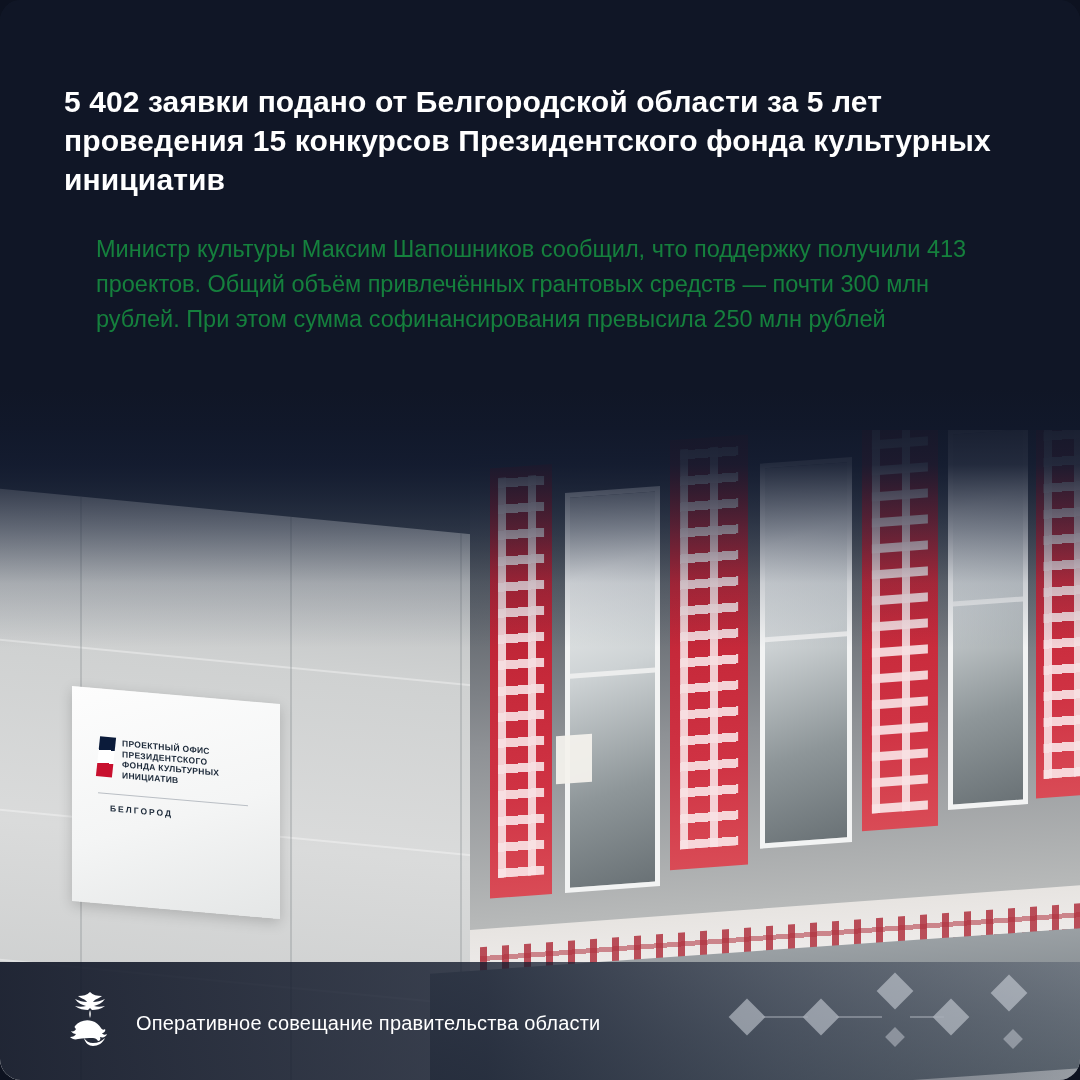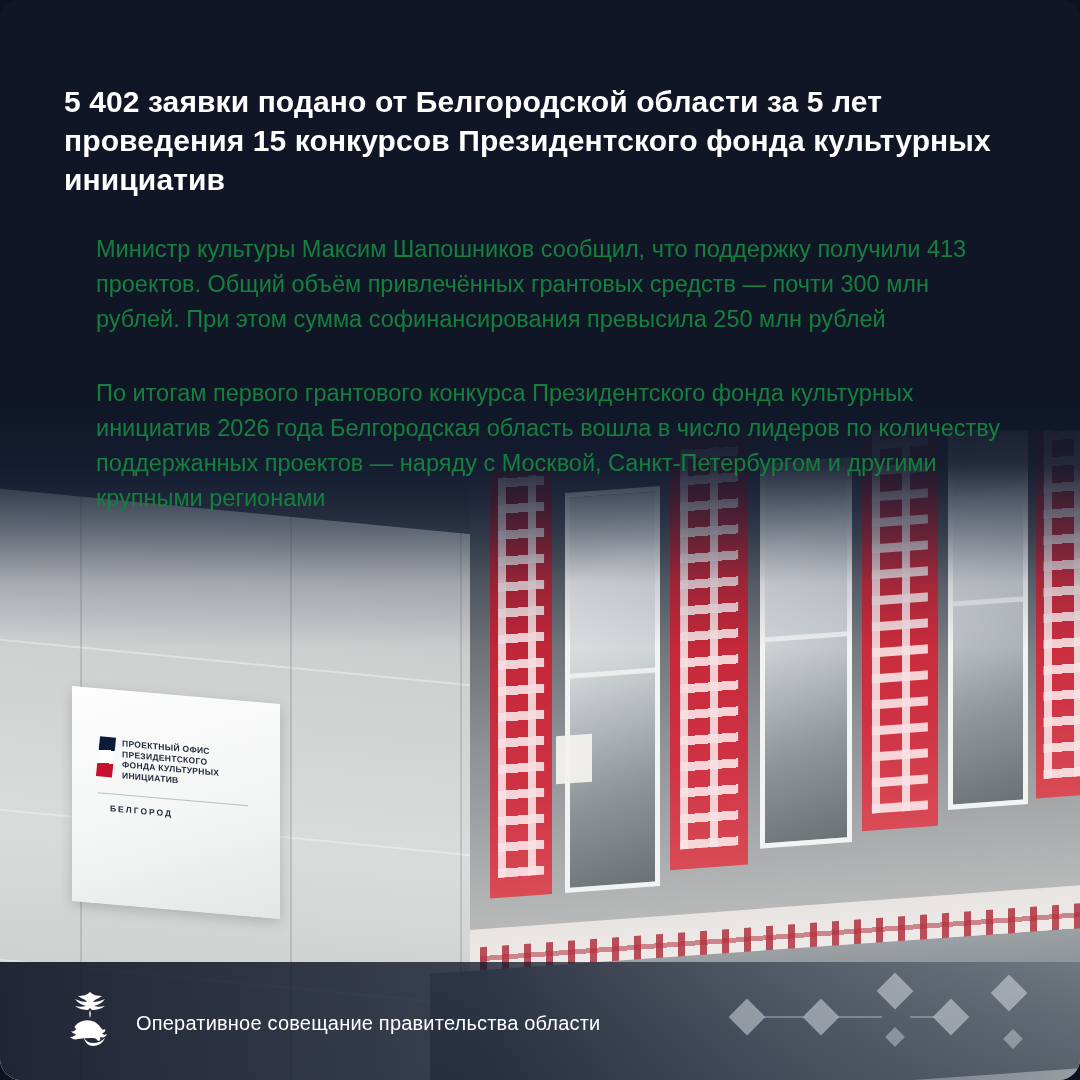--- a/index.html
+++ b/index.html
@@ -352,21 +352,20 @@
     </div>
   </div>
 
   <div class="paper"></div>
 
   <div class="overlay"></div>
 
   <div class="headline">5 402 заявки подано от Белгородской области за 5 лет проведения 15 конкурсов Президентского фонда культурных инициатив</div>
 
   <div class="para" id="para1">Министр культуры Максим Шапошников сообщил, что поддержку получили 413 проектов. Общий объём привлечённых грантовых средств — почти 300 млн рублей. При этом сумма софинансирования превысила 250 млн рублей</div>
-  <div class="para" id="para2">По итогам первого грантового конкурса Президентского фонда культурных инициатив 2026 года Белгородская область вошла в число лидеров по количеству поддержанных проектов — наряду с Москвой, Санкт-Петербургом и другими крупными регионами</div>
 
   <div class="footer">
     <div class="emblem">
       <svg viewBox="0 0 56 60" width="56" height="60" aria-hidden="true">
         <g fill="#ffffff">
           <path d="M28 2 c-3 3 -7 4 -12 4 c4 3 7 3 9 6 c-4 0 -8 -1 -12 -3 c3 4 7 6 11 7 c-3 1 -7 1 -11 0 c4 3 9 4 13 4 l2 -2 l2 2 c4 0 9 -1 13 -4 c-4 1 -8 1 -11 0 c4 -1 8 -3 11 -7 c-4 2 -8 3 -12 3 c2 -3 5 -3 9 -6 c-5 0 -9 -1 -12 -4 z"></path>
           <path d="M28 20 c-1 3 -1 5 0 8 c1 -3 1 -5 0 -8z"></path>
           <path d="M13 36 c4 -5 11 -7 17 -5 c4 1 7 4 9 7 c1 2 3 2 4 1 c1 2 -1 4 -3 4 c1 2 3 2 5 1 c-1 3 -4 4 -7 3 c1 2 0 4 -2 4 c-1 -2 -3 -3 -5 -3 c-5 0 -10 0 -15 1 c-3 1 -6 0 -8 -2 c3 0 5 -1 6 -3 c-2 0 -4 -1 -5 -3 c2 1 4 0 5 -2 c-1 -1 -2 -2 -1 -3z"></path>
           <path d="M22 48 c2 3 5 5 9 5 c5 0 9 -2 12 -5 c-2 5 -7 8 -12 8 c-4 0 -8 -3 -9 -8z"></path>
         </g>

